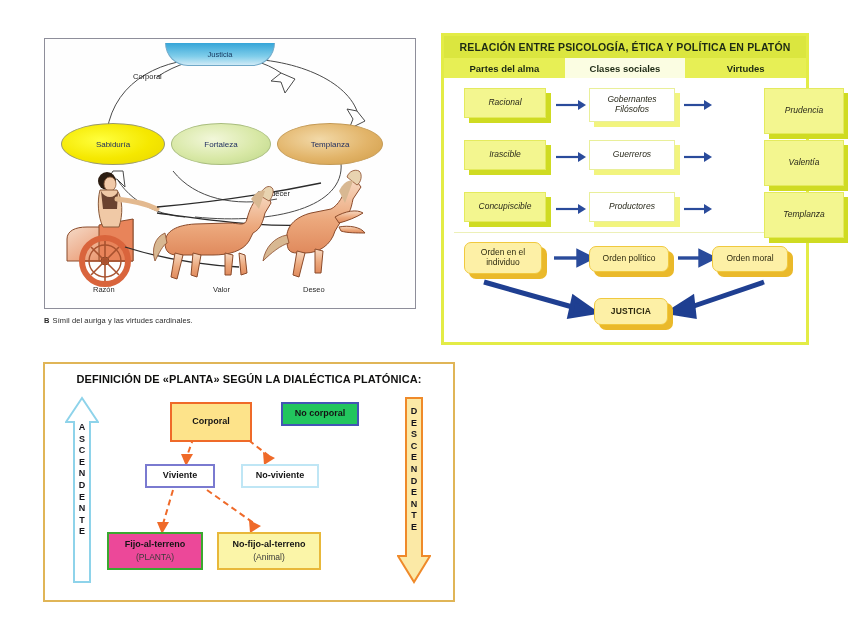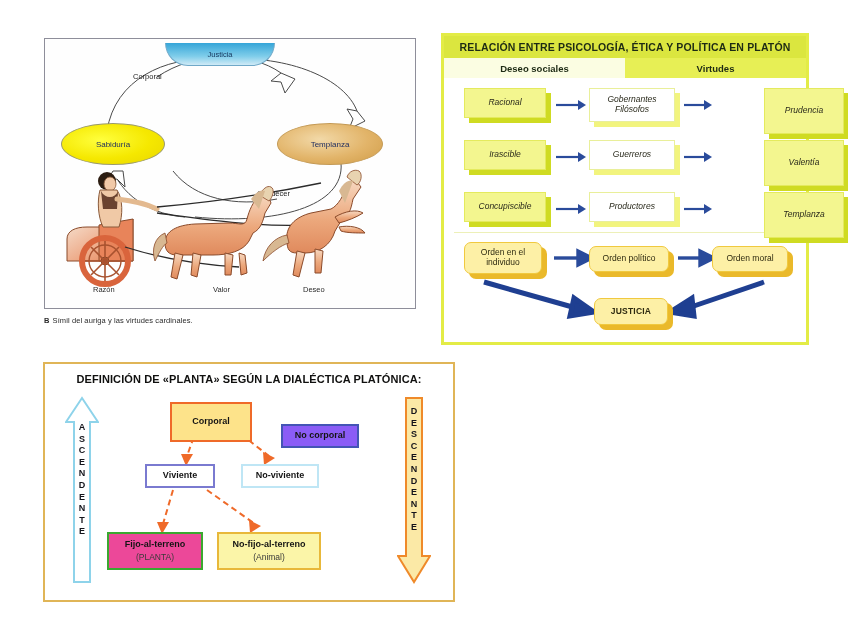--- a/index.html
+++ b/index.html
@@ -104,21 +104,21 @@
   #desc-arrow .letters{top:10px;}
   .vert-arrow svg{position:absolute;left:0;top:0;}
 
   .dbox{position:absolute;box-sizing:border-box;display:flex;flex-direction:column;
       align-items:center;justify-content:center;text-align:center;
       font-size:9px;font-weight:bold;color:#141414;line-height:1.25;}
   .dbox .sub{font-weight:normal;font-size:8.5px;color:#3a3a3a;margin-top:2px;}
   #dbox-corporal{left:125px;top:38px;width:82px;height:40px;
       background:#fde38a;border:2px solid #ef6a29;}
   #dbox-nocorporal{left:236px;top:38px;width:78px;height:24px;
-      background:#8b5cf6;border:2px solid #4455b5;margin-top:22px;}
+      background:#22c55e;border:2px solid #4455b5;}
   #dbox-viviente{left:100px;top:100px;width:70px;height:24px;
       background:#ffffff;border:2px solid #7a7ad0;}
   #dbox-noviviente{left:196px;top:100px;width:78px;height:24px;
       background:#ffffff;border:2px solid #bfe6f5;}
   #dbox-planta{left:62px;top:168px;width:96px;height:38px;
       background:#ec4899;border:2px solid #3aa830;}
   #dbox-animal{left:172px;top:168px;width:104px;height:38px;
       background:#fbf5a8;border:2px solid #e8b83a;}
   #planta-arrows{position:absolute;left:0;top:0;width:408px;height:236px;
       pointer-events:none;}
@@ -144,20 +144,23 @@
     </g>
   </svg>
 
   <div id="justicia-banner">
     <span>Justicia</span>
   </div>
 
   <div class="ellipse" id="ellipse-sabiduria">
     <span>Sabiduría</span>
   </div>
+  <div class="ellipse" id="ellipse-fortaleza">
+    <span>Fortaleza</span>
+  </div>
   <div class="ellipse" id="ellipse-templanza">
     <span>Templanza</span>
   </div>
 
   <div class="flow-label" id="label-gobernar">Corporal</div>
   <div class="flow-label" id="label-obedecer">Obedecer</div>
 
   <svg style="position:absolute;left:8px;top:130px;width:352px;height:118px;" viewBox="0 0 352 118">
     <defs>
       <linearGradient id="horseG" x1="0" y1="0" x2="0" y2="1">
@@ -226,21 +229,22 @@
 
 <div id="chariot-caption">
   <span class="cap-letter">B</span><span>Símil del auriga y las virtudes cardinales.</span>
 </div>
 
 <div class="panel" id="platon-panel">
 
   <div id="platon-title">RELACIÓN ENTRE PSICOLOGÍA, ÉTICA Y POLÍTICA EN PLATÓN</div>
 
   <div id="platon-colheads">
-    <div class="colhead mid">Deseo sociales</div>
+    <div class="colhead">Partes del alma</div>
+    <div class="colhead mid">Clases sociales</div>
     <div class="colhead">Virtudes</div>
   </div>
 
   <div id="platon-rows">
 
     <div class="prow">
       <div class="pbox yellow col1">
         <div class="shadow"></div>
           <div class="face">
             <span>Racional</span>

